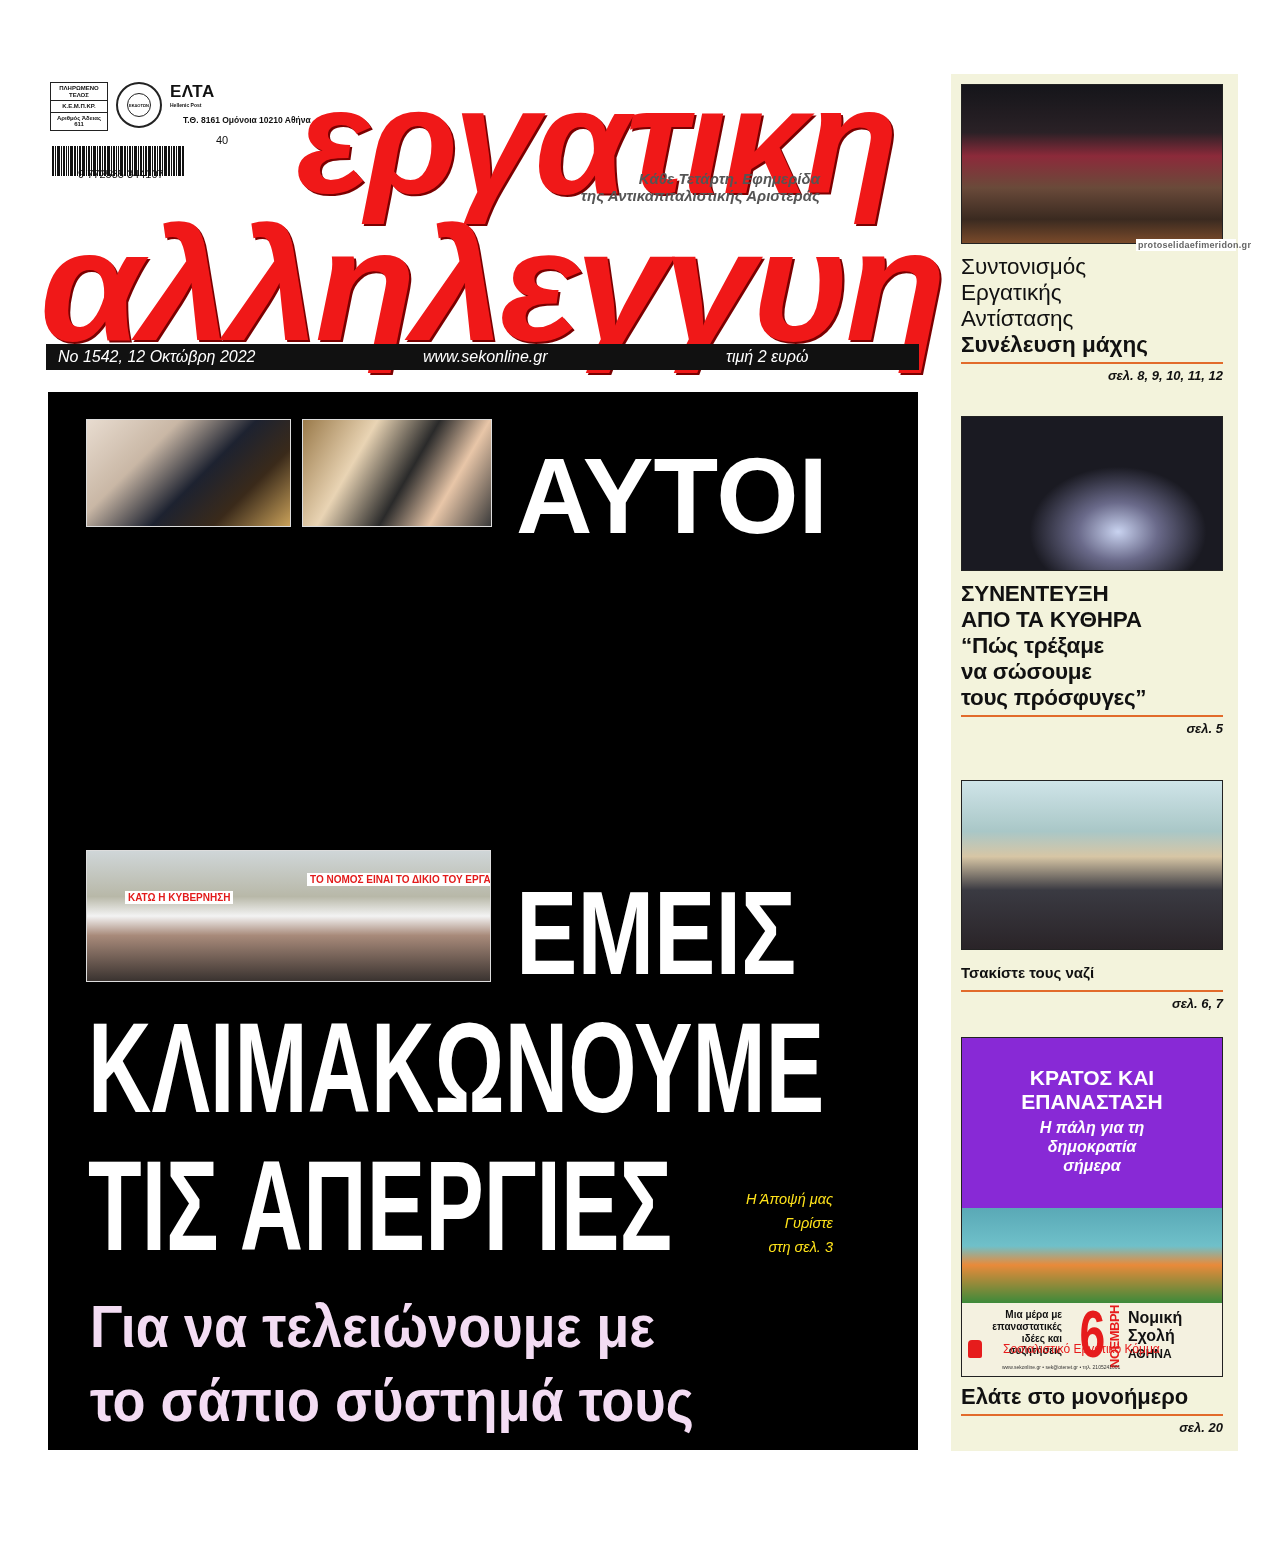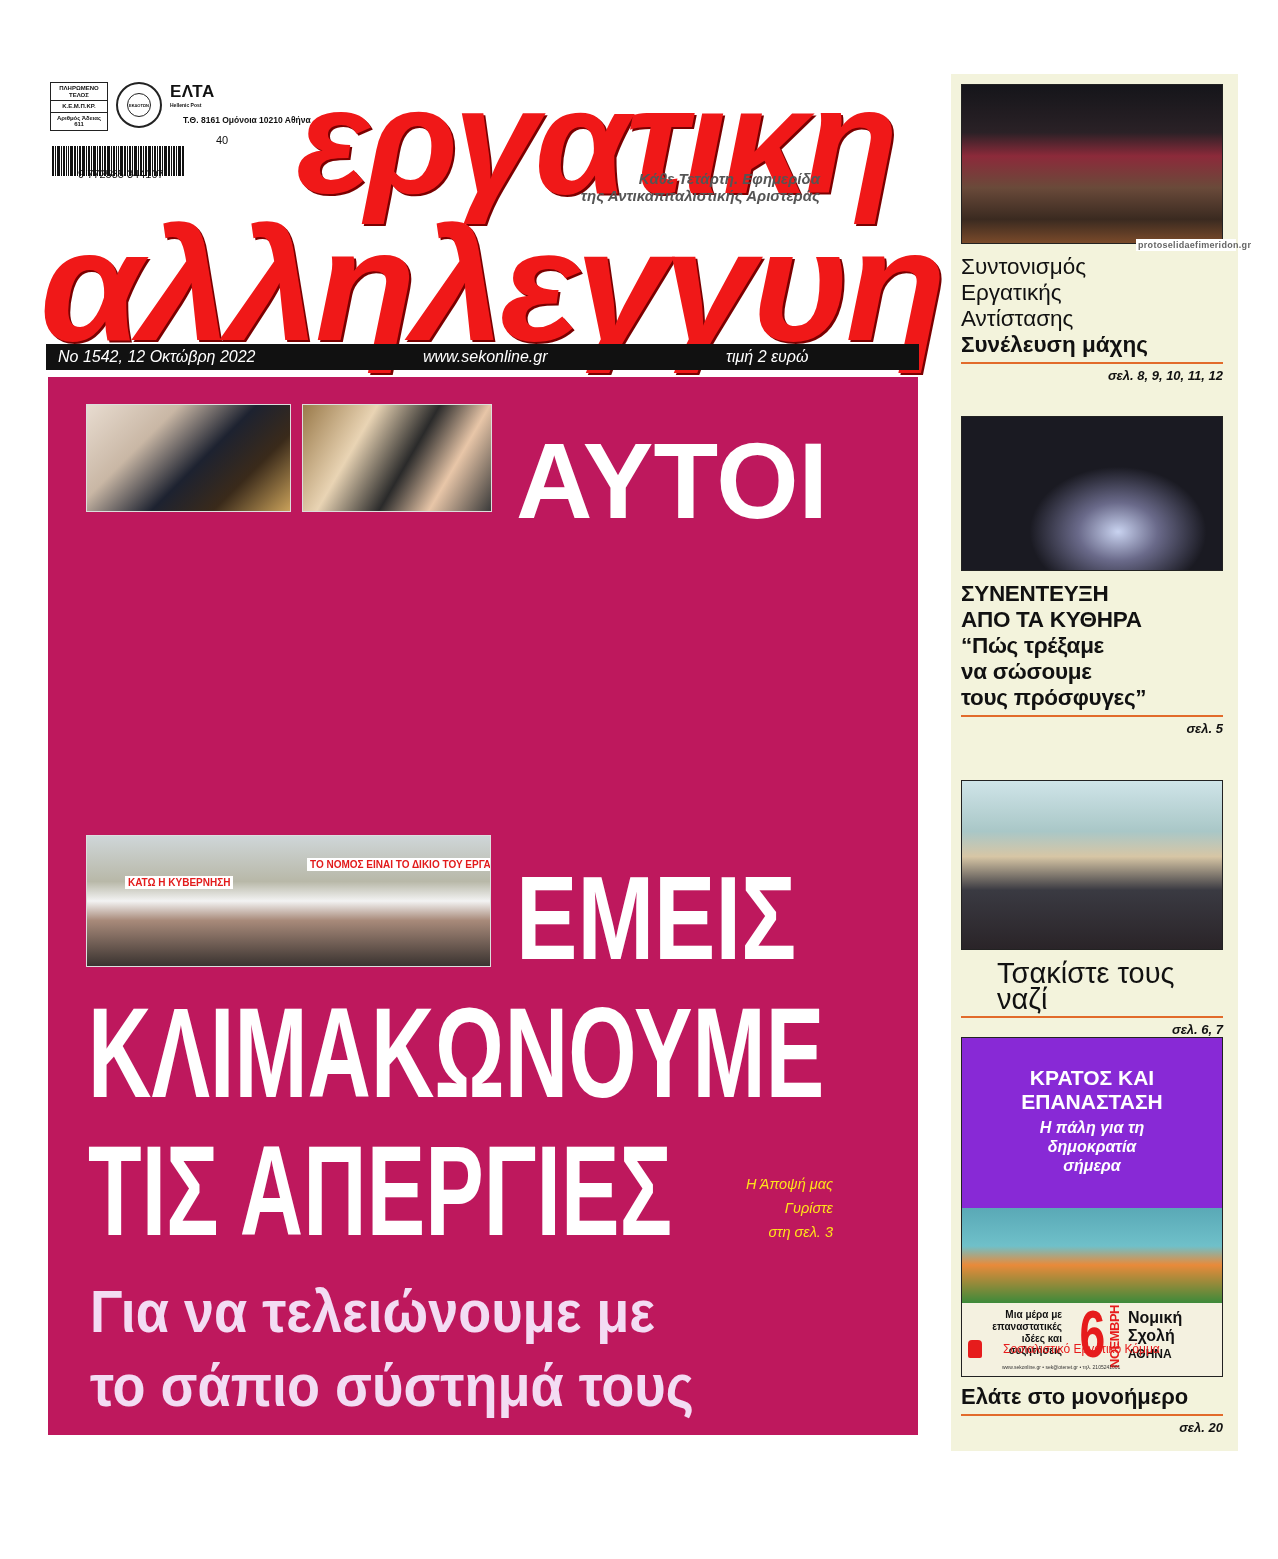--- a/index.html
+++ b/index.html
@@ -29,21 +29,21 @@
   .logo-bottom { left: 0px; top: 136px; font-size: 158px; transform: scaleX(1.05); transform-origin: left; }
   .tagline { position: absolute; right: 100px; top: 100px; text-align: right; font-size: 15px; font-weight: bold; font-style: italic; color: #555; line-height: 1.15; }
 
   .infobar { position: absolute; left: 46px; top: 344px; width: 873px; height: 26px; background: #111; color: #fff; font-style: italic; font-size: 16px; display: flex; align-items: center; }
   .infobar span { position: absolute; }
   .info-issue { left: 12px; }
   .info-web { left: 362px; margin-left: 15px; }
   .info-price { left: 680px; }
 
   
-  .main-block { position: absolute; left: 48px; top: 377px; width: 870px; height: 1058px; background: #be185d; }
+  .main-block { position: absolute; left: 48px; top: 392px; width: 870px; height: 1058px; background: #000000; }
   .photo { position: absolute; border: 1px solid #ddd; overflow: hidden; }
   .ph-meeting { left: 38px; top: 27px; width: 205px; height: 108px; background: linear-gradient(135deg, #e8dcd0 0%, #c9b7a5 30%, #1d2230 55%, #3a2a1a 75%, #c9a15a 100%); }
   .ph-selfie { left: 254px; top: 27px; width: 190px; height: 108px; background: linear-gradient(120deg, #9a7a4a 0%, #e9d4b4 30%, #2a2a2a 55%, #e8c6a8 75%, #3a3a3a 100%); }
   .ph-march { left: 38px; top: 458px; width: 405px; height: 132px; background: linear-gradient(180deg, #cfd6d8 0%, #b8b8a8 35%, #f3f3f3 50%, #a88a7a 65%, #3a3330 100%); }
   .banner-text { position: absolute; font-size: 10px; font-weight: bold; color: #e21b1b; background: #fff; padding: 1px 3px; white-space: nowrap; }
 
   .hl-white { position: absolute; color: #fff; font-family: "Liberation Sans", sans-serif; font-weight: bold; line-height: 1; white-space: nowrap; }
   .hl-autoi { left: 468px; top: 50px; font-size: 108px; transform: scaleX(0.98); transform-origin: left; }
   .bullets { position: absolute; left: 42px; top: 170px; list-style: none; }
   .bullets li { color: #ffef1a; font-weight: bold; font-size: 51px; line-height: 62px; white-space: nowrap; transform: scaleX(0.93); transform-origin: left; }
@@ -60,21 +60,21 @@
   .story .pic { width: 262px; border: 1px solid #222; }
   .story .title { font-size: 22.5px; line-height: 26px; color: #111; margin-top: 10px; }
   .rule { height: 2px; background: #e26b2b; margin-top: 4px; }
   .pages { text-align: right; font-style: italic; font-weight: bold; font-size: 13px; margin-top: 4px; }
   .pic-assembly { height: 160px; background: linear-gradient(180deg, #15151a 0%, #2a2126 30%, #8c2a3a 45%, #6a4a3a 65%, #3a2a20 85%, #7a4a2a 100%); }
   .pic-kythira { height: 155px; background: radial-gradient(ellipse at 60% 75%, #c9d3f0 0%, #6a6a8a 18%, #1a1a22 40%), linear-gradient(180deg, #0a0a10 0%, #4a4a3a 60%, #b9b49a 100%); }
   .pic-protest { height: 170px; background: linear-gradient(180deg, #cfe4e8 0%, #a9c7c7 30%, #d7c6a5 45%, #3a3a42 65%, #2a2428 100%); }
   .watermark { position: absolute; left: 185px; top: 165px; width: 100px; background: #fff; font-size: 9px; font-weight: bold; color: #666; padding: 1px 2px; letter-spacing: 0.3px; white-space: nowrap; overflow: visible; }
   .story-1 .title { font-size: 22.5px; }
   .story-2 .title { font-weight: bold; letter-spacing: -0.3px; }
-  .story-3 .title { font-weight: normal; font-size: 29px; margin-left: 36px; }
+  .story-3 .title { font-weight: bold; font-size: 15px; }
 
   .ad { position: absolute; left: 10px; top: 963px; width: 262px; height: 340px; border: 1px solid #222; background: #f4f1e0; overflow: hidden; }
   .ad-top { height: 170px; background: #8829d6; text-align: center; color: #fff; padding-top: 28px; }
   .ad-title { font-weight: bold; font-size: 21px; line-height: 24px; }
   .ad-sub { font-weight: bold; font-style: italic; font-size: 16px; line-height: 19px; margin-top: 4px; }
   .ad-photo { height: 95px; background: linear-gradient(180deg, #5aa9b6 0%, #6fc0c9 40%, #e98a3a 60%, #3c8a3a 100%); position: relative; }
   .ad-bottom { position: relative; height: 75px; }
   .ad-left { position: absolute; left: 20px; top: 6px; width: 80px; text-align: right; font-size: 10px; font-weight: bold; line-height: 12px; }
   .ad-day { position: absolute; left: 112px; top: -2px; font-size: 66px; font-weight: bold; color: #e61c1c; line-height: 1; transform: scaleX(0.7); }
   .ad-month { position: absolute; left: 145px; top: 2px; font-size: 13px; font-weight: bold; color: #e61c1c; writing-mode: vertical-rl; transform: rotate(180deg); letter-spacing: -0.5px; }

